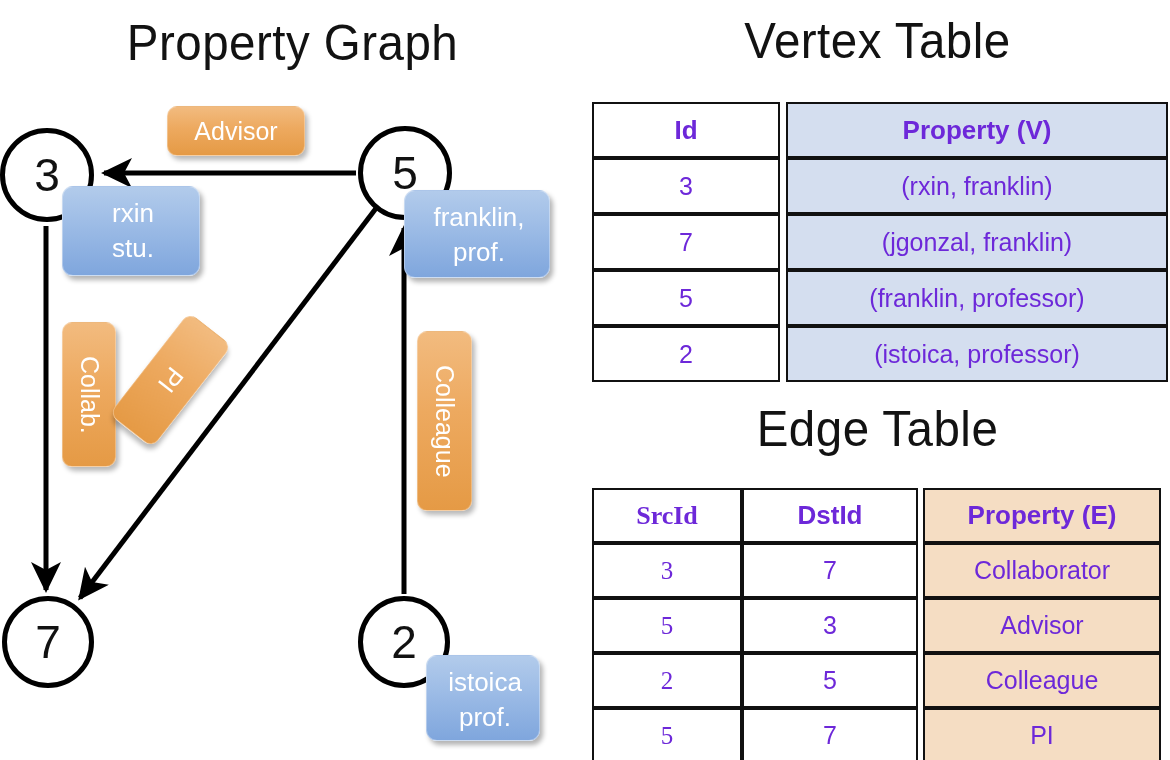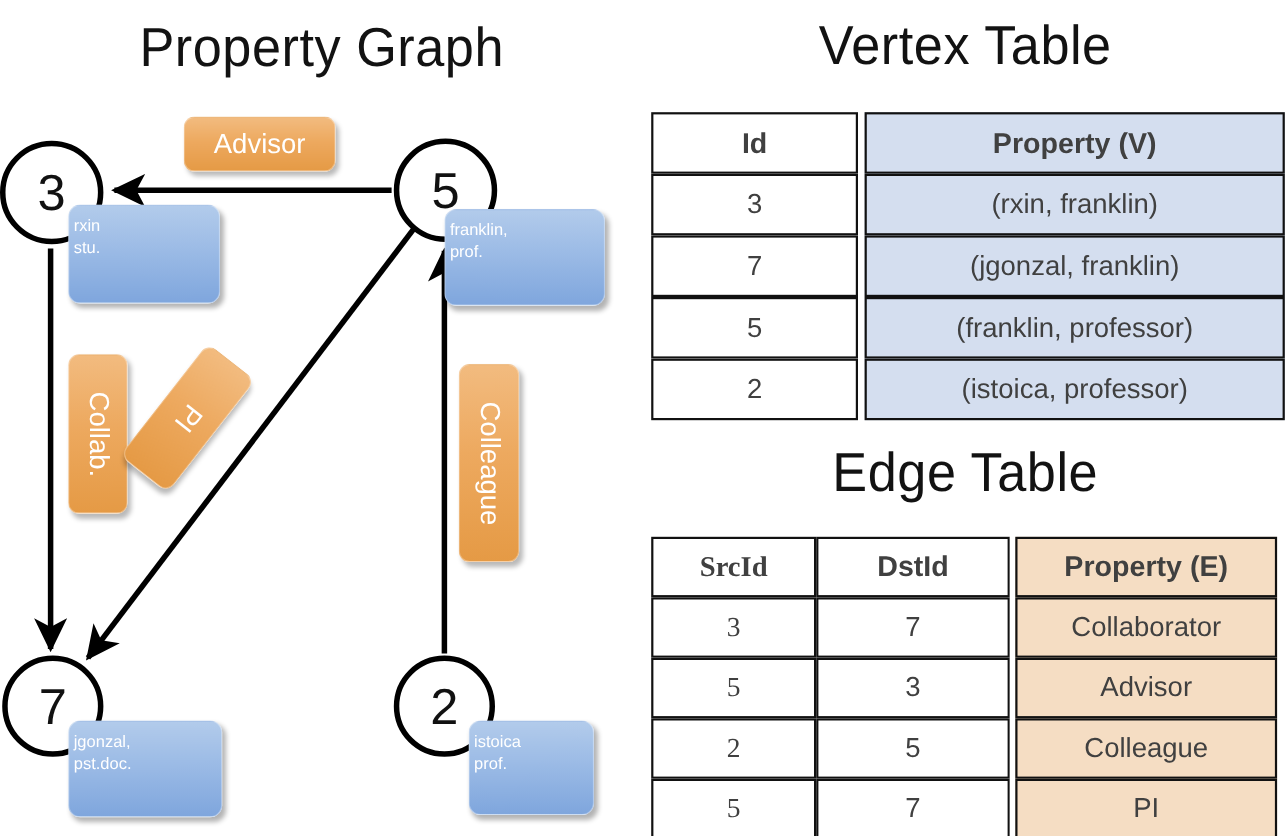--- a/index.html
+++ b/index.html
@@ -65,28 +65,29 @@
   #node-7 { left: 2px;   top: 596px; width: 92px; height: 92px; }
   #node-2 { left: 358px; top: 596px; width: 92px; height: 92px; }
 
   
   .prop-box {
     position: absolute;
     border-radius: 11px;
     background: linear-gradient(180deg, #b2cbeb 0%, #9dbce6 42%, #7fa6dd 100%);
     box-shadow: 3px 4px 5px rgba(0,0,0,0.30);
     color: #ffffff;
-    font-size: 15px;
+    font-size: 26px;
     font-weight: 300;
     line-height: 1.33;
     padding: 9px 0 9px 4px;
     box-sizing: border-box;
     z-index: 6;
     white-space: pre-line;
     border: 1px solid rgba(255,255,255,0.35);
+    text-align: center;
   }
   #prop-rxin     { left: 62px;  top: 186px; width: 138px; height: 90px; }
   #prop-franklin { left: 404px; top: 190px; width: 146px; height: 88px; }
   #prop-jgonzal  { left: 62px;  top: 655px; width: 140px; height: 88px; }
   #prop-istoica  { left: 426px; top: 655px; width: 114px; height: 86px; }
 
   
   .edge-label {
     position: absolute;
     border-radius: 10px;
@@ -132,21 +133,21 @@
   .data-table {
     position: absolute;
     border-collapse: separate;
     border-spacing: 0;
     table-layout: fixed;
   }
   .data-table td, .data-table th {
     border: 2px solid #111;
     font-weight: 300;
     font-size: 25px;
-    color: #404040;
+    color: #6d28d9;
     text-align: center;
     padding: 0;
     box-sizing: border-box;
     font-family: "Liberation Sans", sans-serif;
   }
   .data-table th {
     font-weight: 700;
     font-size: 26px;
   }
   .cell-plain  { background: #ffffff; }
@@ -205,22 +206,20 @@
     <span>7</span>
   </div>
   <div class="vnode" id="node-2">
     <span>2</span>
   </div>
 
   <div class="prop-box" id="prop-rxin">rxin
 stu.</div>
   <div class="prop-box" id="prop-franklin">franklin,
 prof.</div>
-  <div class="prop-box" id="prop-jgonzal">jgonzal,
-pst.doc.</div>
   <div class="prop-box" id="prop-istoica">istoica
 prof.</div>
 
   <div class="edge-label" id="edge-label-advisor">
     <span>Advisor</span>
   </div>
 
   <div class="edge-label" id="edge-label-collab">
     <span class="vtext">Collab.</span>
   </div>

